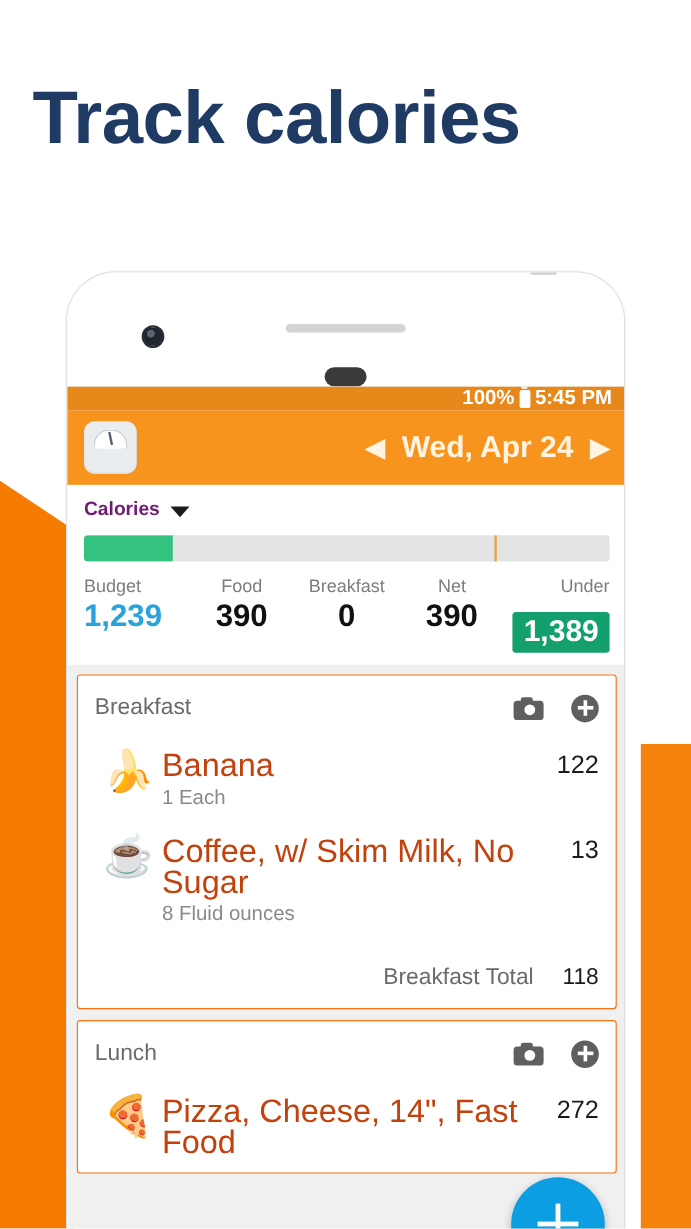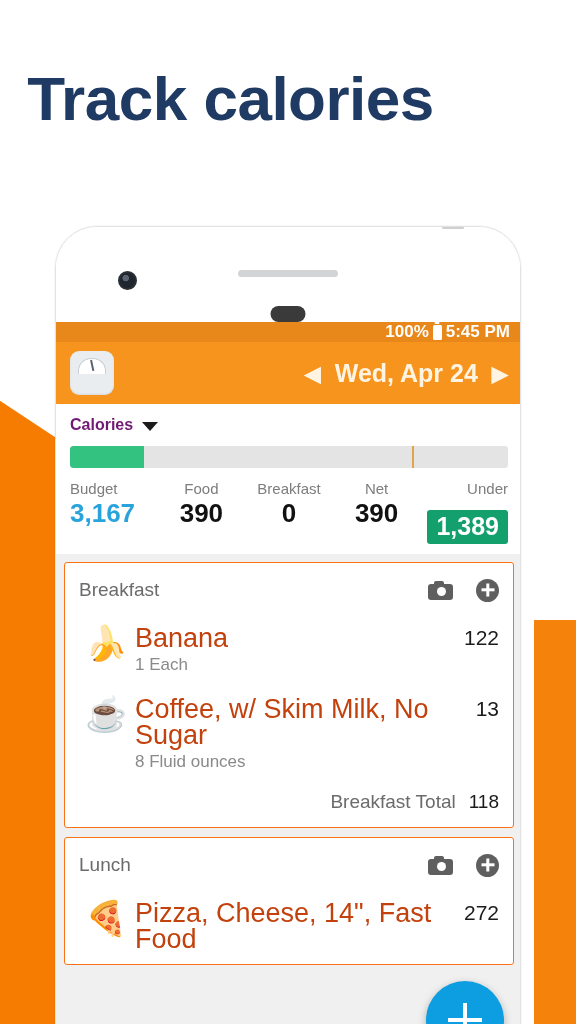--- a/index.html
+++ b/index.html
@@ -161,22 +161,22 @@
   .plus-ico::after  { width:3.4px; height:13px; }
 
   .food-row { display:flex; align-items:flex-start; padding:6px 0 12px; }
   .food-emoji { width:56px; font-size:34px; line-height:40px; text-align:center; flex:none; }
   .food-mid { flex:1; padding-top:2px; }
   .food-name { font-size:27px; color:#c2410c; line-height:26px; }
   .food-sub { font-size:17px; color:#8a8a8a; line-height:23px; margin-top:2px; }
   .food-cal { font-size:21px; color:#1b1b1b; line-height:30px; padding-left:10px; white-space:nowrap; }
 
   .total-row {
-    display:flex; justify-content:flex-end; align-items:center; gap:13px;
-    padding:6px 0 14px; font-size:19px; color:#6b6b6b;
+    display:flex; justify-content:flex-end; align-items:center; gap:24px;
+    padding:6px 0 14px; font-size:19px; color:#6b6b6b;margin-top:13px;
   }
   .total-row .tv { color:#1b1b1b; font-weight:400; }
 
   
   .fab {
     position:absolute; right:18px; bottom:-12px; width:78px; height:78px;
     border-radius:50%; background:#0C9EE0;
     box-shadow:0 3px 8px rgba(0,0,0,.28);
     z-index:9;
   }
@@ -227,21 +227,21 @@
           <span class="lbl">Calories</span>
           <span class="caret"></span>
         </div>
         <div class="bar-wrap">
           <div class="bar-fill" id="barFill" style="width: 17%;"></div>
           <div class="bar-mark" id="barMark" style="left: 78%;"></div>
         </div>
         <div class="stats" id="statsRow">
             <div class="stat first">
               <div class="k">Budget</div>
-              <div class="v blue">3,167</div>
+              <div class="v blue">1,239</div>
             </div>
             <div class="stat">
               <div class="k">Food</div>
               <div class="v">390</div>
             </div>
             <div class="stat">
               <div class="k">Breakfast</div>
               <div class="v">0</div>
             </div>
             <div class="stat">

